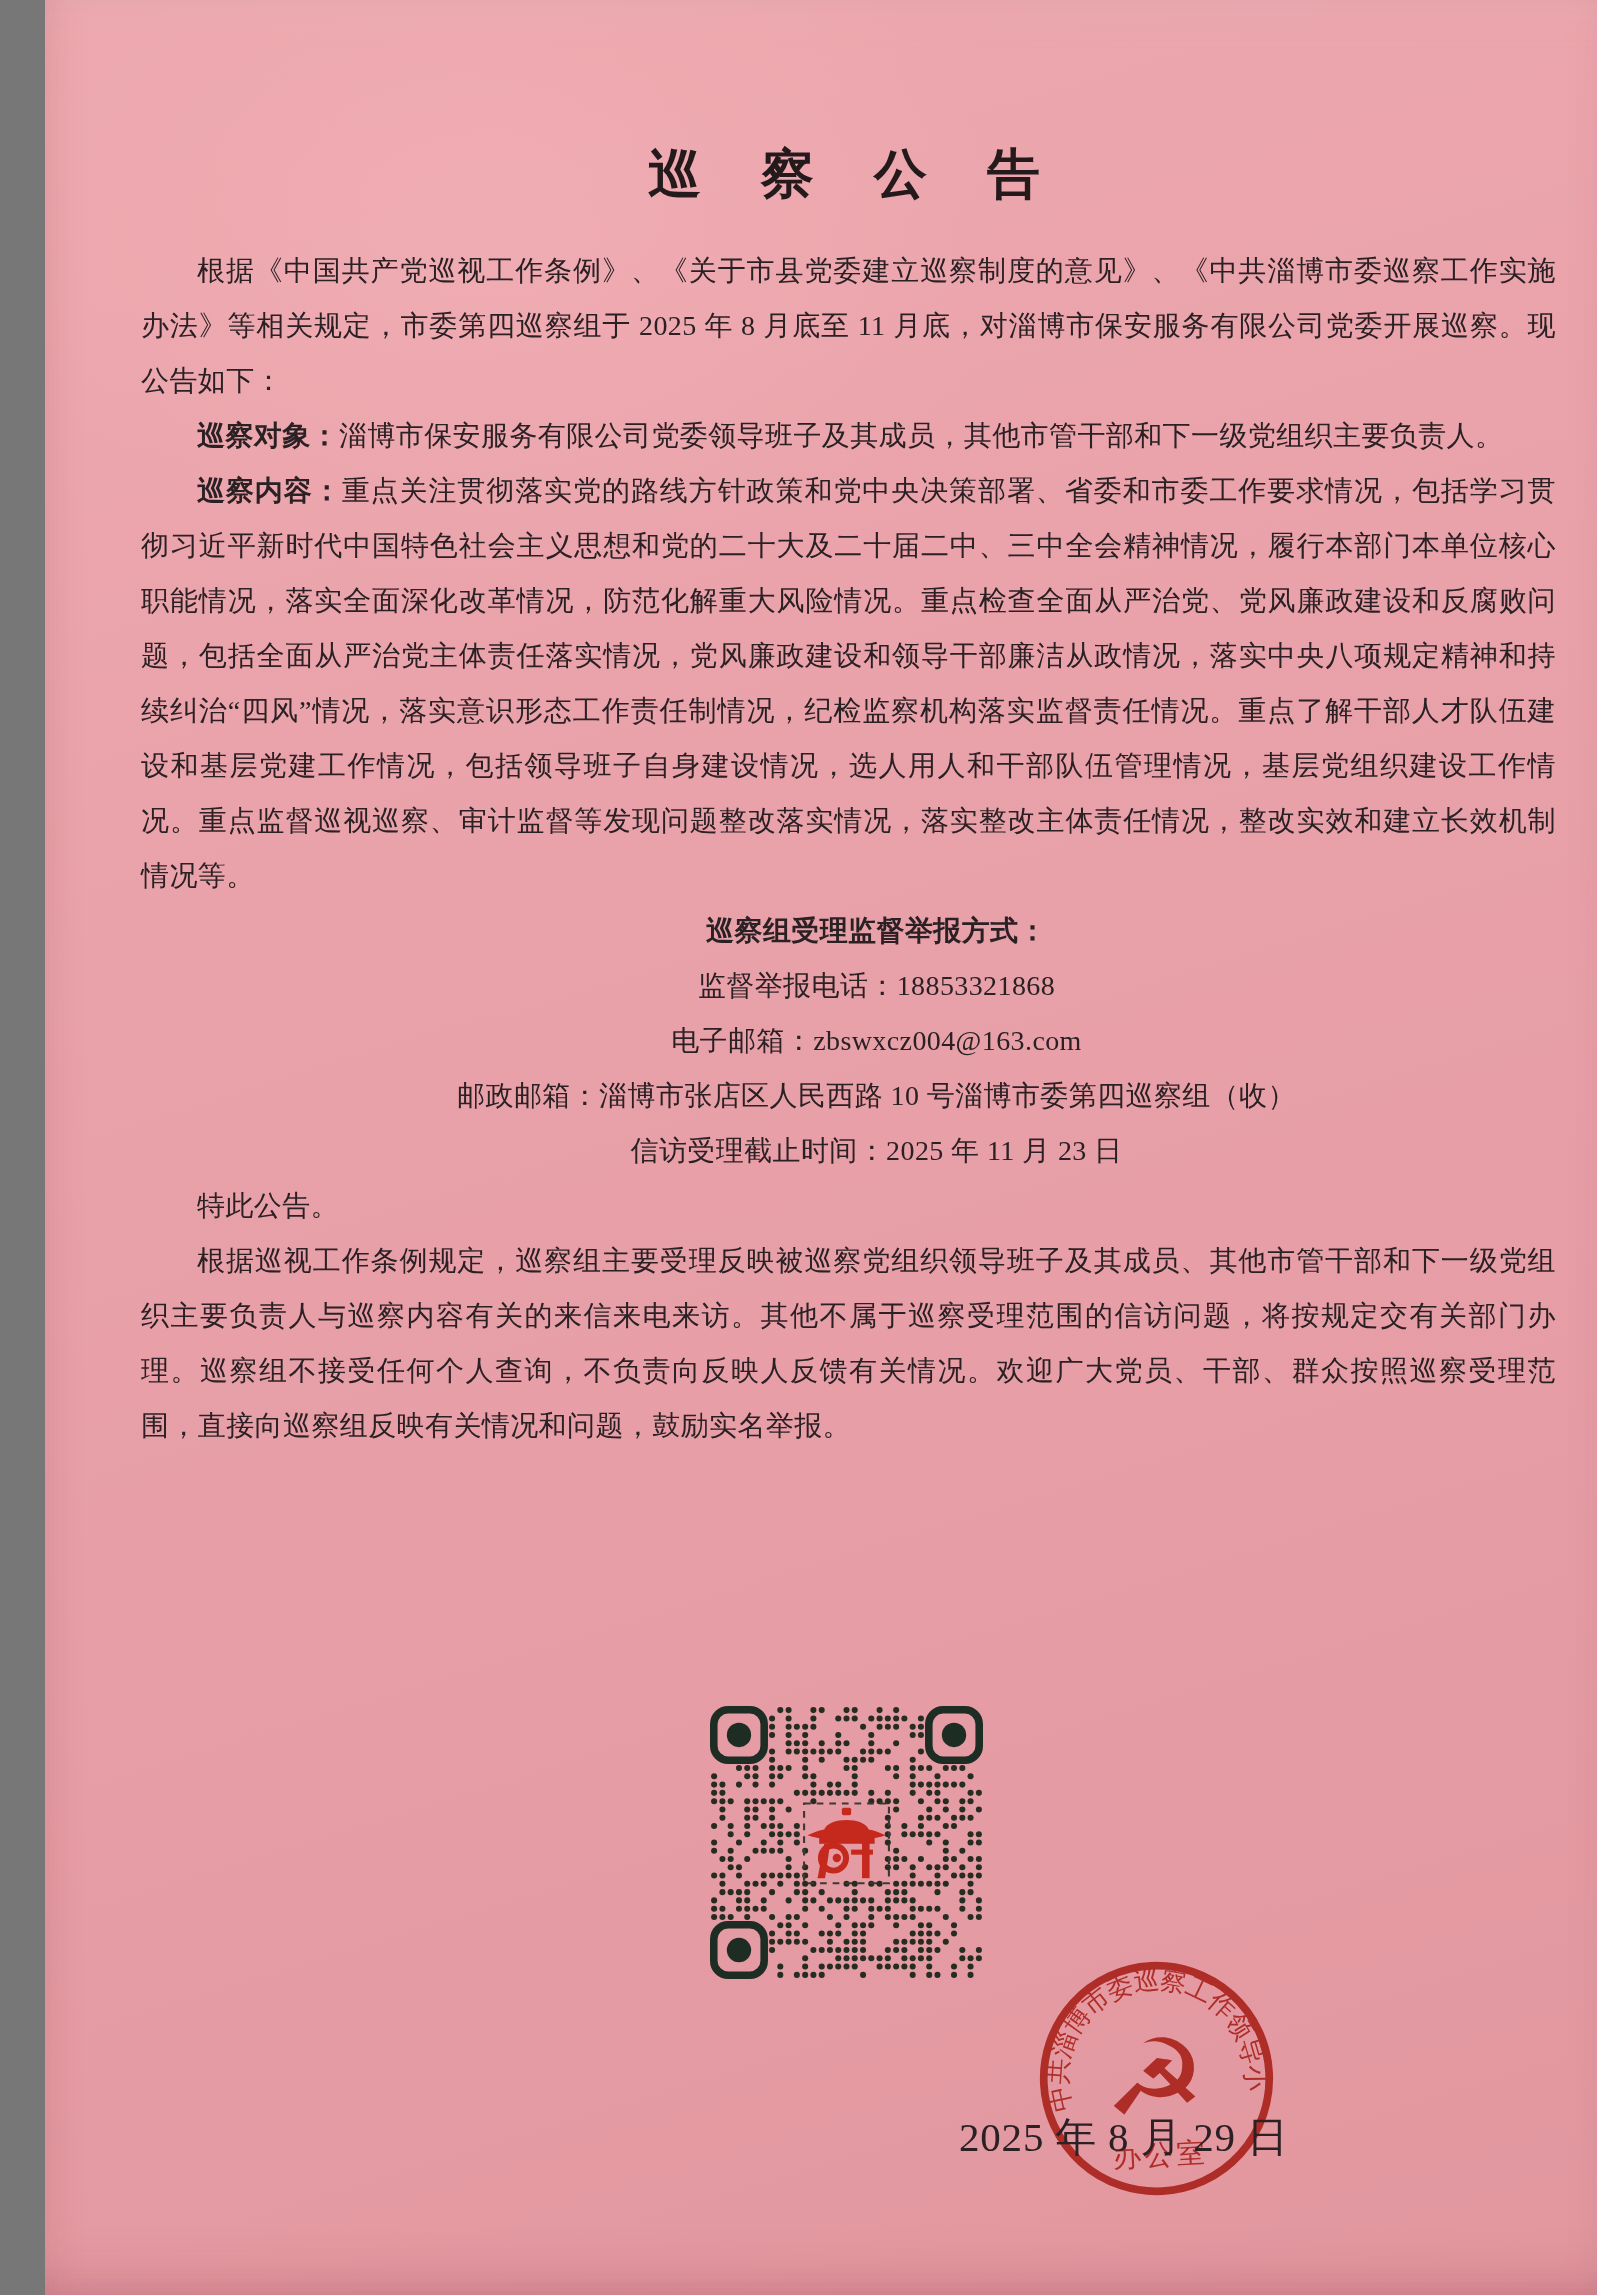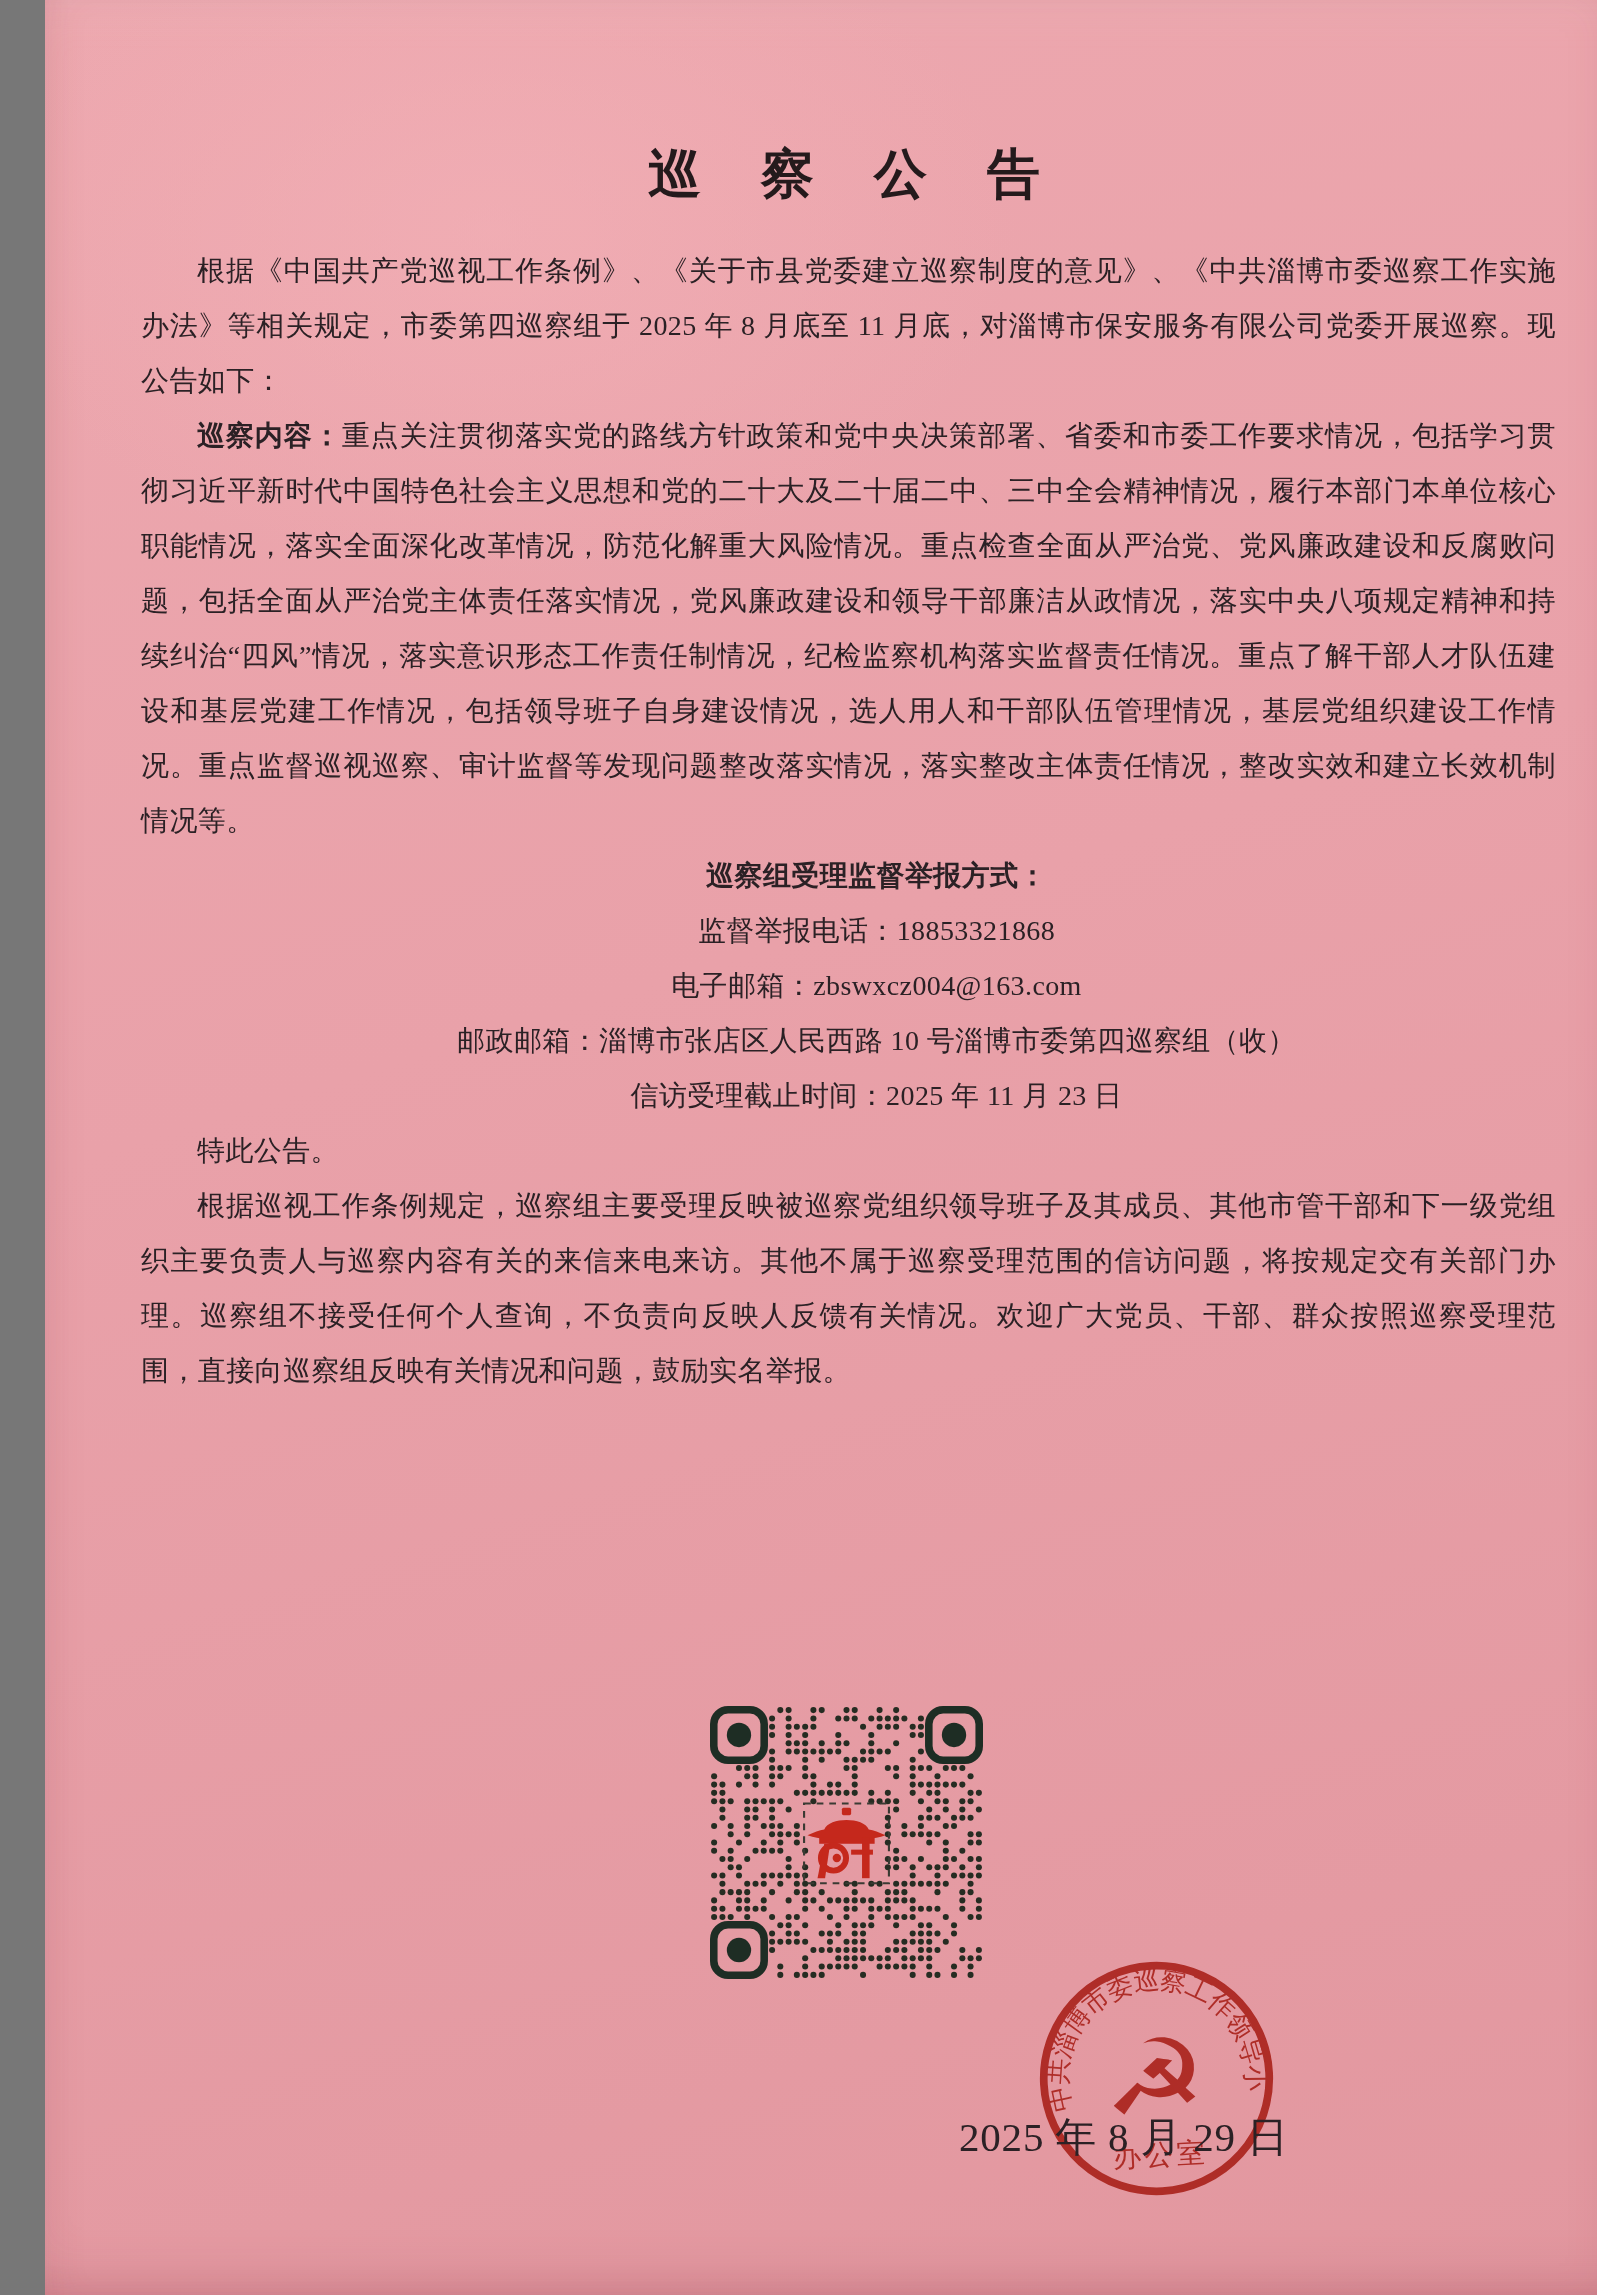--- a/index.html
+++ b/index.html
@@ -59,20 +59,21 @@
 </style>
 </head>
 <body>
 
 <div class="page">
 
   <div class="title">巡 察 公 告</div>
 
   <div class="body-text">
     <p>根据《中国共产党巡视工作条例》、《关于市县党委建立巡察制度的意见》、《中共淄博市委巡察工作实施办法》等相关规定，市委第四巡察组于 2025 年 8 月底至 11 月底，对淄博市保安服务有限公司党委开展巡察。现公告如下：</p>
+    <p><span class="lead">巡察对象：</span><span>淄博市保安服务有限公司党委领导班子及其成员，其他市管干部和下一级党组织主要负责人。</span></p>
     <p><span class="lead">巡察内容：</span><span>重点关注贯彻落实党的路线方针政策和党中央决策部署、省委和市委工作要求情况，包括学习贯彻习近平新时代中国特色社会主义思想和党的二十大及二十届二中、三中全会精神情况，履行本部门本单位核心职能情况，落实全面深化改革情况，防范化解重大风险情况。重点检查全面从严治党、党风廉政建设和反腐败问题，包括全面从严治党主体责任落实情况，党风廉政建设和领导干部廉洁从政情况，落实中央八项规定精神和持续纠治“四风”情况，落实意识形态工作责任制情况，纪检监察机构落实监督责任情况。重点了解干部人才队伍建设和基层党建工作情况，包括领导班子自身建设情况，选人用人和干部队伍管理情况，基层党组织建设工作情况。重点监督巡视巡察、审计监督等发现问题整改落实情况，落实整改主体责任情况，整改实效和建立长效机制情况等。</span></p>
     <p class="lead contact-line">巡察组受理监督举报方式：</p>
     <p class="contact-line">监督举报电话：18853321868</p>
     <p class="contact-line">电子邮箱：zbswxcz004@163.com</p>
     <p class="contact-line">邮政邮箱：淄博市张店区人民西路 10 号淄博市委第四巡察组（收）</p>
     <p class="contact-line">信访受理截止时间：2025 年 11 月 23 日</p>
     <p>特此公告。</p>
     <p>根据巡视工作条例规定，巡察组主要受理反映被巡察党组织领导班子及其成员、其他市管干部和下一级党组织主要负责人与巡察内容有关的来信来电来访。其他不属于巡察受理范围的信访问题，将按规定交有关部门办理。巡察组不接受任何个人查询，不负责向反映人反馈有关情况。欢迎广大党员、干部、群众按照巡察受理范围，直接向巡察组反映有关情况和问题，鼓励实名举报。</p>
   </div>
 

